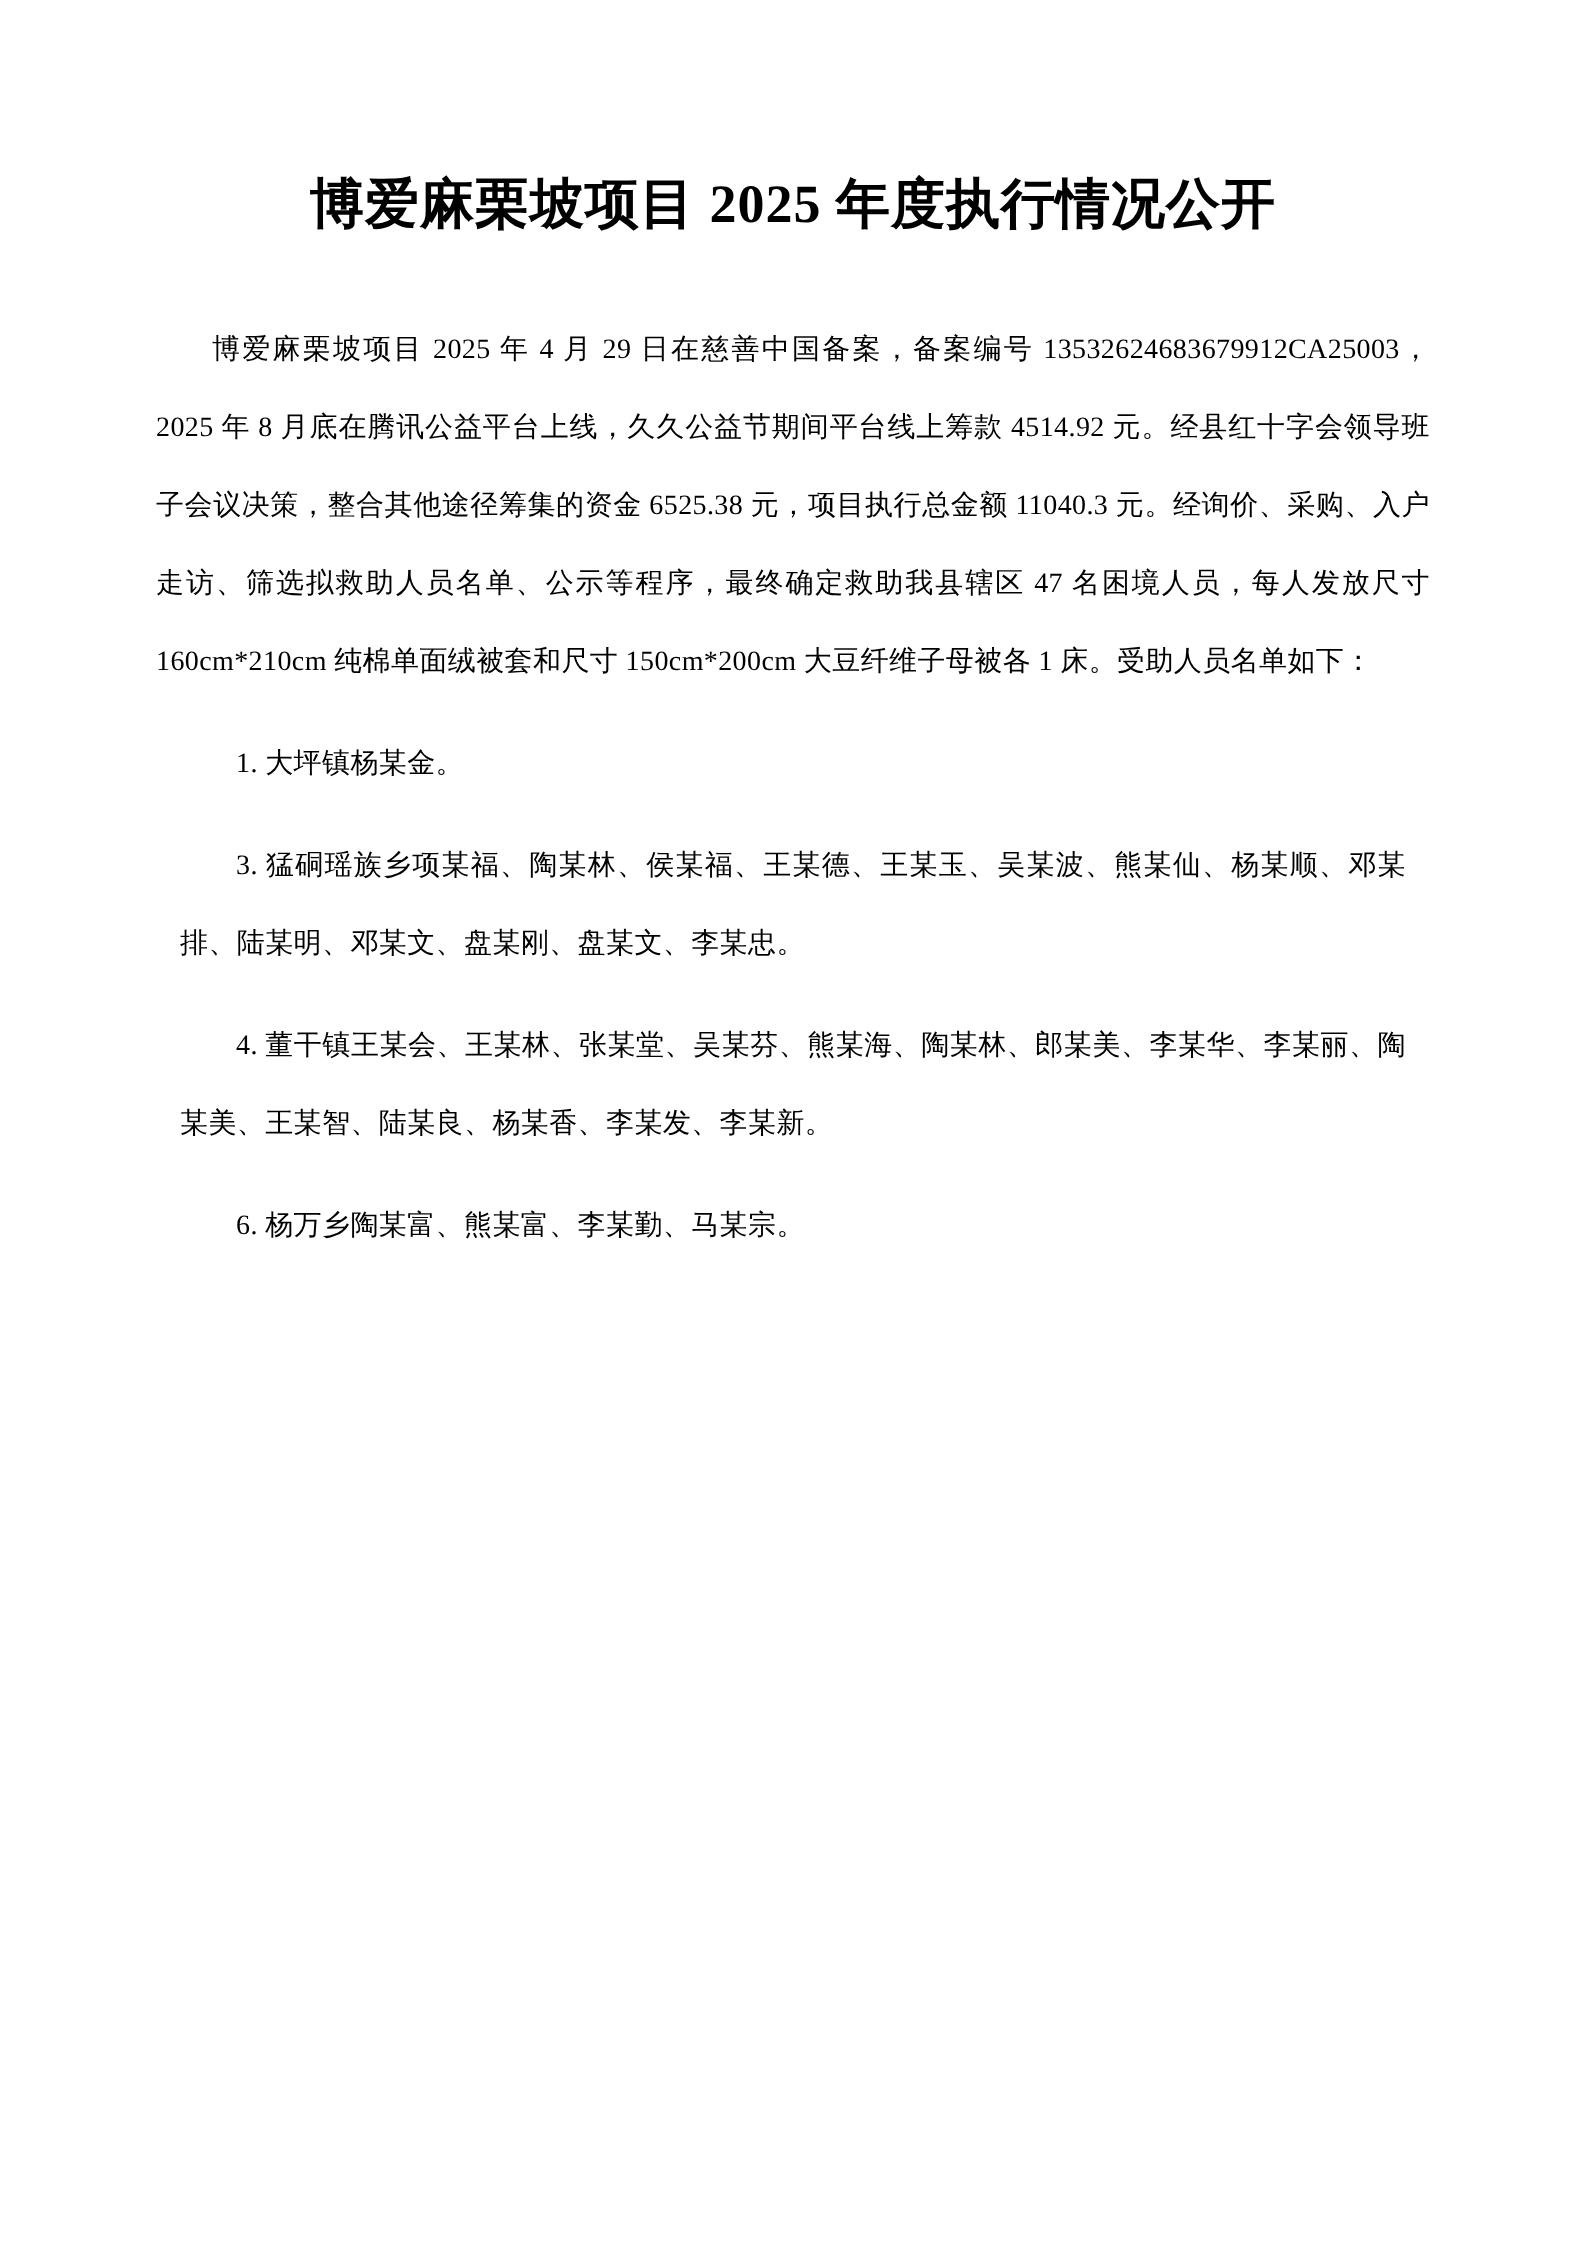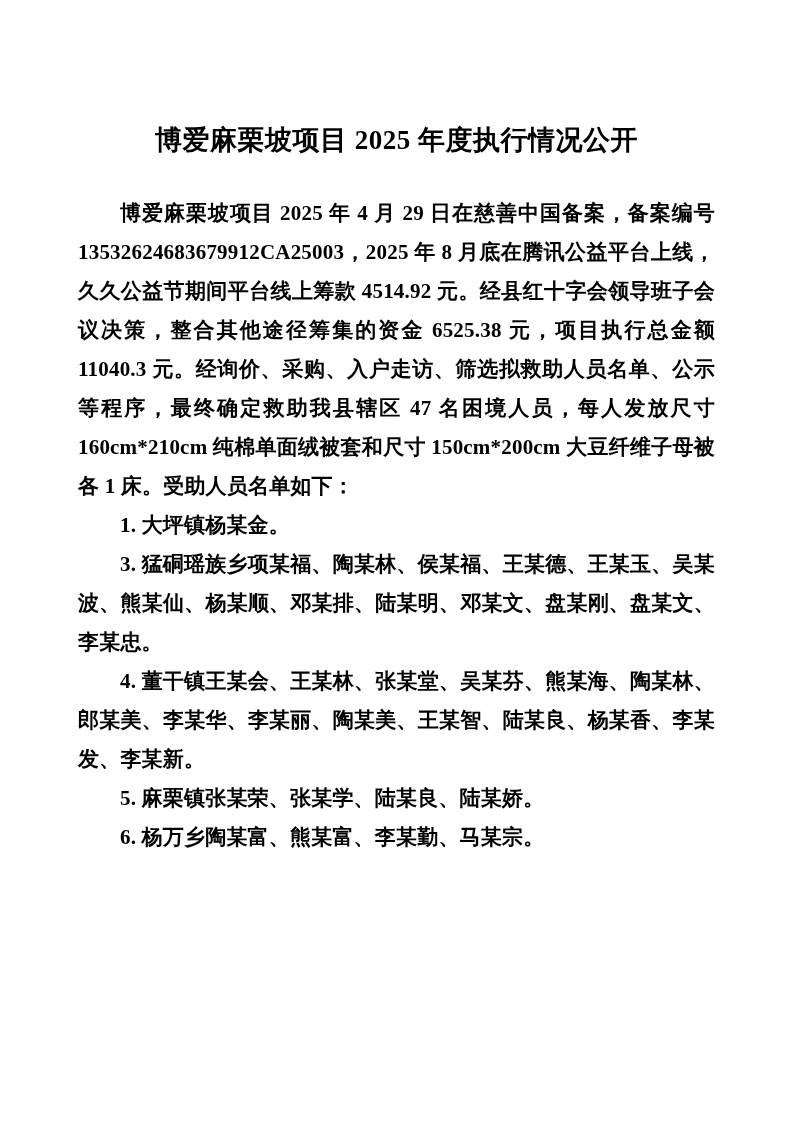--- a/index.html
+++ b/index.html
@@ -12,49 +12,48 @@
     height: 1122px;
     font-family: "Liberation Serif", "DejaVu Serif", serif;
     color: #000000;
     -webkit-font-smoothing: antialiased;
   }
   .page {
     position: relative;
     width: 793px;
     height: 1122px;
     box-sizing: border-box;
-    padding: 120px 78px 60px 78px;
+    padding: 82px 78px 60px 78px;
     background: #ffffff;
   }
   .doc-title {
     font-family: "Liberation Serif", "DejaVu Serif", serif;
     font-weight: bold;
     font-size: 27px;
     line-height: 40px;
     text-align: center;
     letter-spacing: 0.5px;
     margin: 0 0 34px 0;
     white-space: nowrap;
   }
   .body-text {
-    font-size: 21px;
+    font-size: 14px;
     line-height: 39px;
     text-align: justify;
     text-justify: inter-ideograph;
     letter-spacing: 0.2px;
-    font-weight: bold;
   }
   .para {
     margin: 0;
     text-indent: 2em;
     text-align: justify;
     text-justify: inter-ideograph;
   }
   .list-item {
-    margin: 0;
+    margin: 12px;
     text-indent: 2em;
     text-align: justify;
     text-justify: inter-ideograph;
   }
 </style>
 </head>
 <body>
 
 <div class="page">
 
@@ -64,19 +63,18 @@
 
     <p class="para">博爱麻栗坡项目 2025 年 4 月 29 日在慈善中国备案，备案编号 13532624683679912CA25003，2025 年 8 月底在腾讯公益平台上线，久久公益节期间平台线上筹款 4514.92 元。经县红十字会领导班子会议决策，整合其他途径筹集的资金 6525.38 元，项目执行总金额 11040.3 元。经询价、采购、入户走访、筛选拟救助人员名单、公示等程序，最终确定救助我县辖区 47 名困境人员，每人发放尺寸 160cm*210cm 纯棉单面绒被套和尺寸 150cm*200cm 大豆纤维子母被各 1 床。受助人员名单如下：</p>
 
     <p class="list-item">1. 大坪镇杨某金。</p>
 
 
     <p class="list-item">3. 猛硐瑶族乡项某福、陶某林、侯某福、王某德、王某玉、吴某波、熊某仙、杨某顺、邓某排、陆某明、邓某文、盘某刚、盘某文、李某忠。</p>
 
     <p class="list-item">4. 董干镇王某会、王某林、张某堂、吴某芬、熊某海、陶某林、郎某美、李某华、李某丽、陶某美、王某智、陆某良、杨某香、李某发、李某新。</p>
 
-    <p class="list-item">5. 麻栗镇张某荣、张某学、陆某良、陆某娇。</p>
 
     <p class="list-item">6. 杨万乡陶某富、熊某富、李某勤、马某宗。</p>
 
 
   </div>
 </div>
 
 </body></html>

